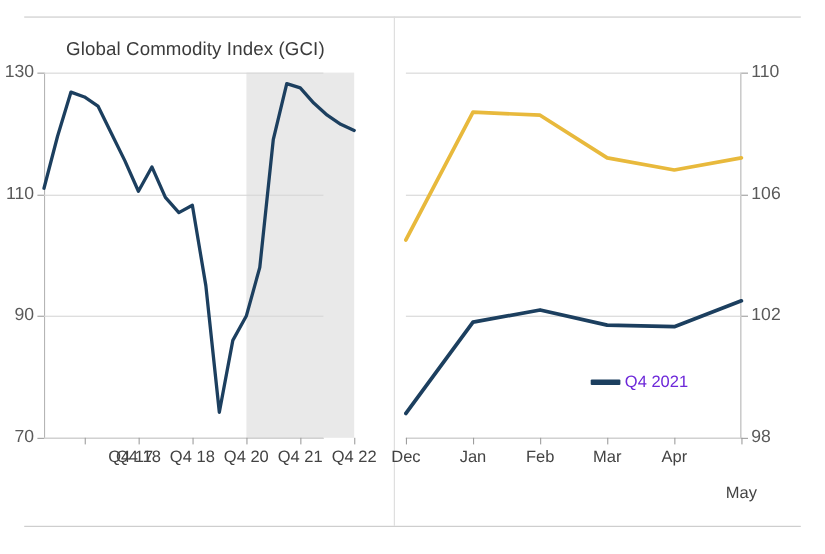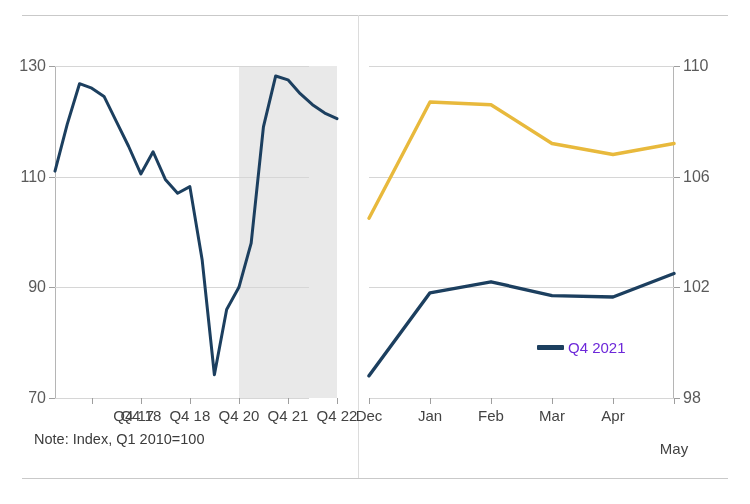--- a/index.html
+++ b/index.html
@@ -51,21 +51,21 @@
     color: #3b3b3b;
     letter-spacing: 0.1px;
     white-space: nowrap;
   }
   .panel.left  .panel-title { left: 38px; }
   .panel.right .panel-title { left: 18px; }
 
   .plot {
     position: absolute;
   }
-  .plot.left  { left: 33px; top: 51px; width: 254px; height: 332px; }
+  .plot.left  { left: 18px; top: 51px; width: 254px; height: 332px; }
   .plot.right { left: 10px; top: 51px; width: 305px; height: 332px; }
 
   .gridline {
     position: absolute;
     left: 0;
     right: 0;
     height: 1px;
     background: #d6d6d6;
   }
   .axisline-v {
@@ -166,20 +166,21 @@
 </head>
 <body>
 
 <div id="root">
 
   <div class="hrule top"></div>
   <div class="hrule bottom"></div>
   <div class="vrule"></div>
 
   <div class="panel left">
+    <div class="panel-title">Global Commodity Index (GCI)</div>
 
     <div class="plot left" id="plot-left">
         <div class="shade" style="left: 183.913px; width: 98.087px; background: rgb(233, 233, 233);"></div>
       <div class="axisline-v"></div>
       <div class="xaxis"></div>
     <div class="gridline" style="top: 0px;"></div>
         <div class="tickmark l" style="top: 0px;"></div>
         <div class="ytick l" style="top: -8px;">130</div>
         <div class="gridline" style="top: 111px;"></div>
         <div class="tickmark l" style="top: 111px;"></div>
@@ -200,21 +201,20 @@
         <div class="xlabel" style="left: 183.913px;">Q4 20</div>
         <div class="xtickmark" style="left: 233px;"></div>
         <div class="xlabel" style="left: 232.957px;">Q4 21</div>
         <div class="xtickmark" style="left: 282px;"></div>
         <div class="xlabel" style="left: 282px;">Q4 22</div>
         <svg width="282" height="332" style="position:absolute;left:0;top:0;">
           <polyline points="0,105.13333333333333 12.26086956521739,58.10000000000002 24.52173913043478,17.70666666666665 36.78260869565217,22.133333333333326 49.04347826086956,30.433333333333337 61.30434782608695,55.333333333333314 73.56521739130434,80.23333333333335 85.82608695652175,107.89999999999998 98.08695652173913,85.76666666666665 110.34782608695653,113.43333333333334 122.6086956521739,127.26666666666665 134.8695652173913,120.62666666666667 147.1304347826087,193.66666666666666 159.39130434782606,308.76 171.6521739130435,243.46666666666667 183.91304347826087,221.33333333333334 196.17391304347825,177.06666666666666 208.43478260869563,60.866666666666674 220.69565217391306,9.960000000000036 232.95652173913044,13.833333333333314 245.2173913043478,27.666666666666686 257.4782608695652,38.73333333333335 269.7391304347826,47.03333333333336 282,52.56666666666666" fill="none" stroke="#1c3f5f" stroke-width="3" stroke-linejoin="round" stroke-linecap="round"></polyline>
         </svg>
       </div>
 
-    <div class="note">Note: Index, Q1 2010=100</div>
   </div>
 
   <div class="panel right">
 
     <div class="plot right" id="plot-right">
       <div class="axisline-v"></div>
       <div class="xaxis"></div>
 
       <div class="legend" id="legend-right">
           <div class="legend-row">

